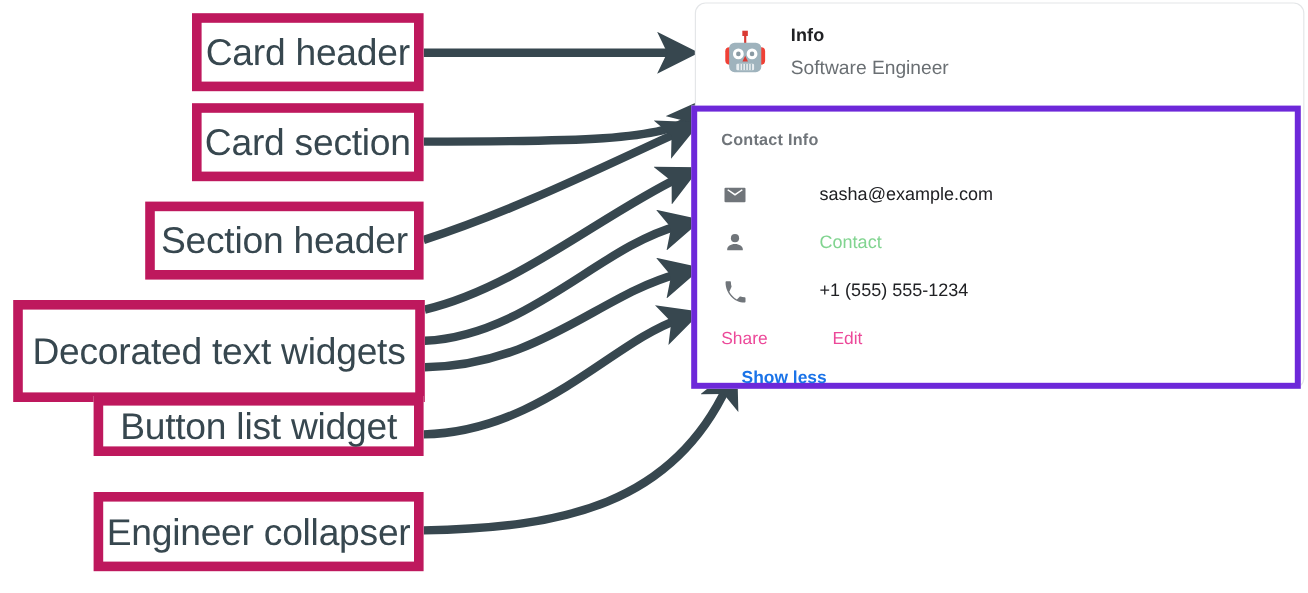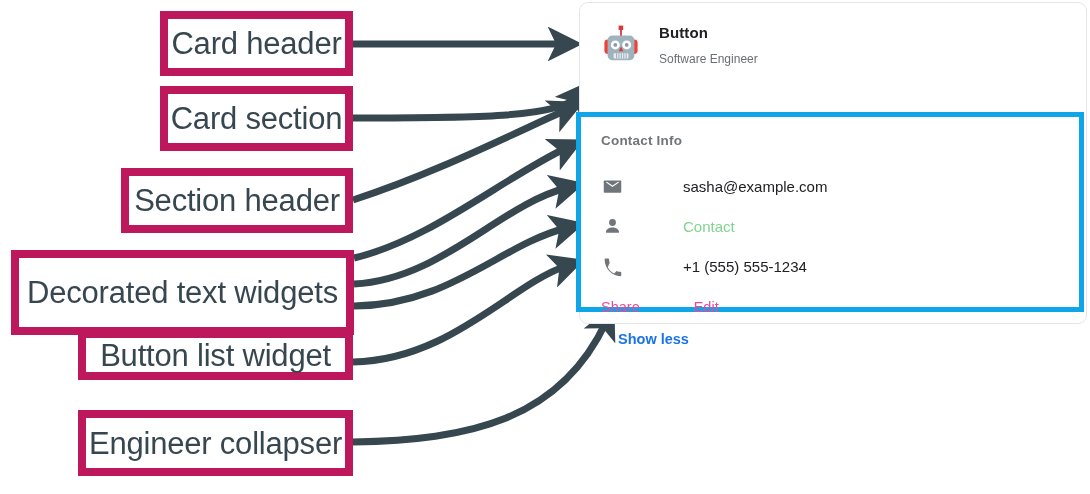--- a/index.html
+++ b/index.html
@@ -79,38 +79,37 @@
     justify-content: center;
   }
   .header-title {
     font-size: 15px;
     font-weight: bold;
     color: #202124;
     line-height: 1.45;
     letter-spacing: 0.1px;
   }
   .header-subtitle {
-    font-size: 12px;
+    font-size: 16px;
     color: #6a6f73;
     line-height: 1.55;
     margin-top: 6px;
   }
 
   
   .card-section {
     position: absolute;
     left: -3px;
     top: 86px;
     width: 508px;
-    height: 200px;
+    height: 236px;
     box-sizing: border-box;
-    border: 5px solid #0ea5e9;
+    border: 5px solid #6d28d9;
     background: #ffffff;
     z-index: 3;
-    margin-top: 24px;
   }
   .section-inner {
     padding: 17px 0 0 20px;
   }
 
   .section-header {
     font-size: 13.5px;
     color: #70757a;
     font-weight: bold;
     letter-spacing: 0.2px;
@@ -202,21 +201,21 @@
 
           <rect x="14.6" y="30.2" width="14.8" height="5.3" rx="1" fill="#e8edf0"></rect>
           <rect x="17.0" y="30.2" width="1.1" height="5.3" fill="#9fb3bd"></rect>
           <rect x="19.4" y="30.2" width="1.1" height="5.3" fill="#9fb3bd"></rect>
           <rect x="21.8" y="30.2" width="1.1" height="5.3" fill="#9fb3bd"></rect>
           <rect x="24.2" y="30.2" width="1.1" height="5.3" fill="#9fb3bd"></rect>
           <rect x="26.6" y="30.2" width="1.1" height="5.3" fill="#9fb3bd"></rect>
         </svg>
       </div>
       <div class="header-text">
-        <div class="header-title">Button</div>
+        <div class="header-title">Info</div>
         <div class="header-subtitle">Software Engineer</div>
       </div>
     </div>
 
     <div style="height:236px"></div>
   </div>
 
   <div class="card-section">
     <div class="section-inner">
 

